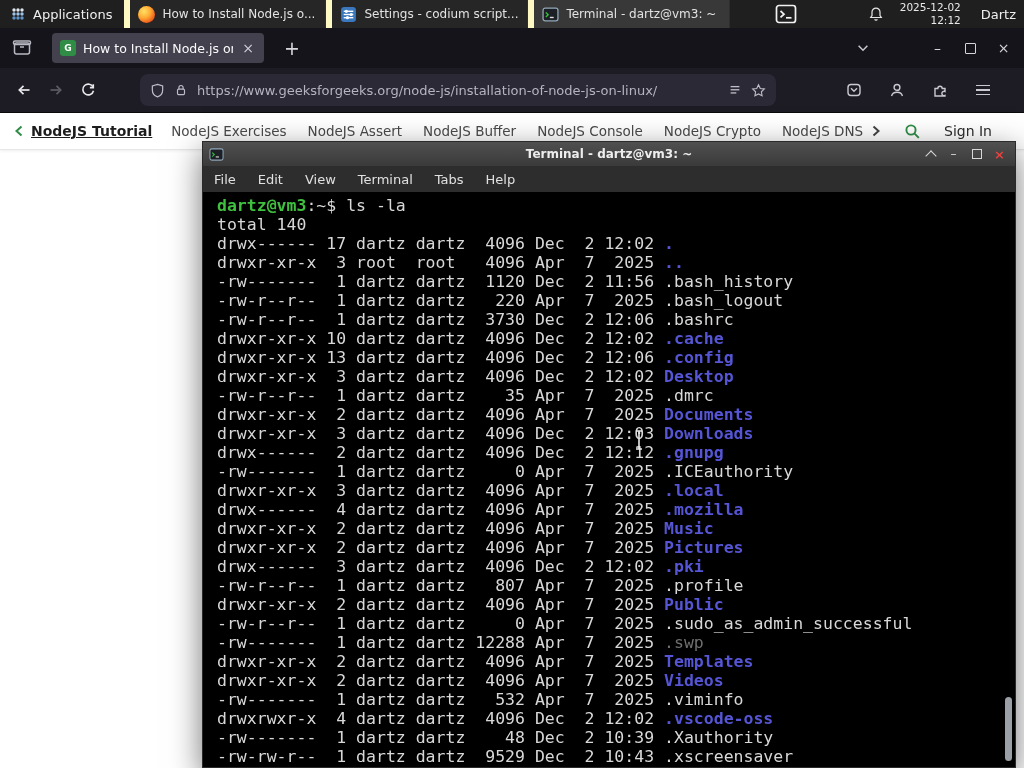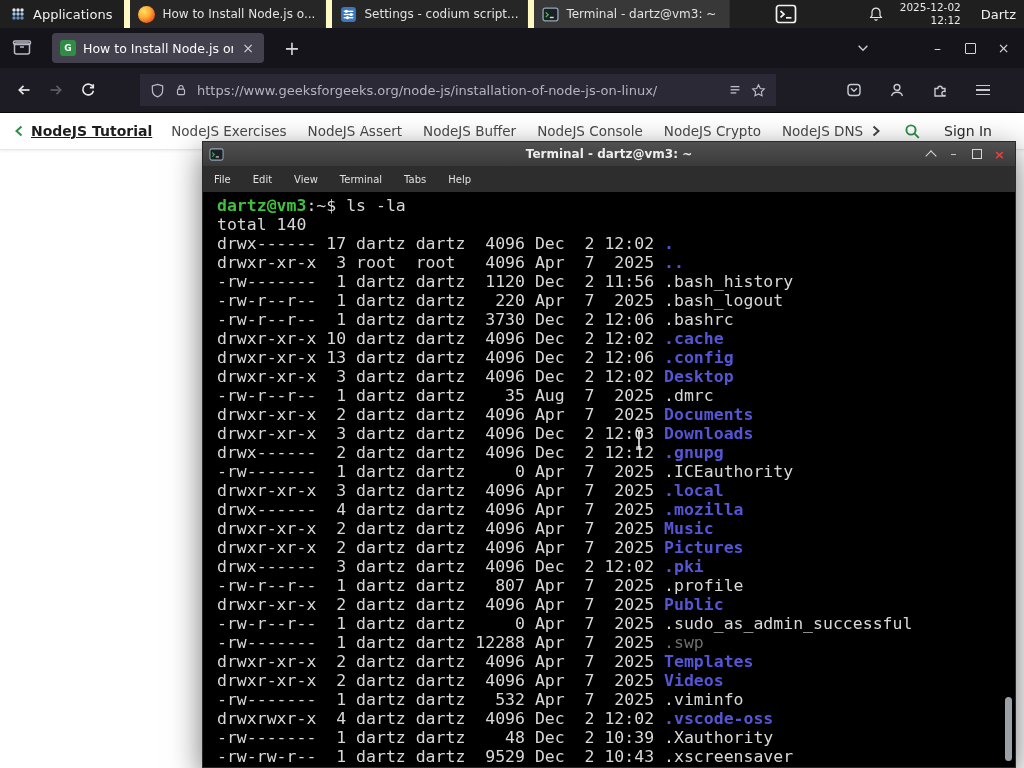--- a/index.html
+++ b/index.html
@@ -37,21 +37,21 @@
   .tab-title{flex:1;font-size:12.5px;color:#fbfbfe;white-space:nowrap;overflow:hidden;}
   .tab-close{color:#cfcfd8;font-size:14px;line-height:1;padding:2px;}
   .newtab{margin-left:14px;color:#d7d7dc;font-size:19px;line-height:1;padding:2px 6px;}
   .alltabs{position:absolute;right:150px;top:9px;padding:4px;}
   .winctl{position:absolute;right:4px;top:0;height:100%;display:flex;align-items:center;}
   .winbtn{width:33px;height:100%;display:flex;align-items:center;justify-content:center;color:#d5d5dd;font-size:14px;}
   .maxbox{width:9px;height:9px;border:1.4px solid #d5d5dd;border-radius:1px;}
 
   .navbar{height:45px;background:#1d1c24;border-bottom:1px solid #0b0b0e;display:flex;align-items:center;padding:0 8px;box-sizing:border-box;}
   .nav-icon{width:32px;height:32px;display:flex;align-items:center;justify-content:center;border-radius:4px;}
-  .urlbar{margin-left:36px;width:636px;height:32px;background:#2a2935;border-radius:0;display:flex;
+  .urlbar{margin-left:36px;width:636px;height:32px;background:#2a2935;border-radius:8px;display:flex;
           align-items:center;padding:0 10px;gap:9px;box-sizing:border-box;}
   .url-text{flex:1;font-size:13px;color:#b6b3c2;white-space:nowrap;overflow:hidden;}
   .nav-right{margin-left:62px;display:flex;gap:11px;align-items:center;}
   .burger{display:flex;flex-direction:column;gap:3px;}
   .burger i{display:block;width:14px;height:1.6px;background:#c9c9d1;}
 
   .siteheader{position:relative;height:36px;background:#fff;border-bottom:1px solid #e7e7e7;
               box-shadow:0 1px 3px rgba(0,0,0,.07);display:flex;align-items:center;font-size:13.5px;}
   .gfg-back{display:flex;align-items:center;gap:7px;margin-left:14px;flex:none;}
   .gfg-back-label{font-weight:bold;color:#1d1d1d;font-size:14px;white-space:nowrap;text-decoration:underline;}
@@ -69,21 +69,21 @@
             display:flex;align-items:center;color:#ededed;}
   .titlebar .ticon{margin-left:6px;z-index:2;}
   .tb-title{position:absolute;left:0;right:0;text-align:center;font-size:12px;font-weight:bold;}
   .tb-btns{position:absolute;right:4px;top:0;height:100%;display:flex;align-items:center;z-index:2;}
   .tb-btn{width:23px;height:100%;display:flex;align-items:center;justify-content:center;color:#d8d8d8;font-size:12px;}
   .tb-btn .sq{width:8px;height:8px;border:1.3px solid #d8d8d8;}
   .tb-close{color:#e8433f;font-weight:bold;font-size:13px;}
   .chev-up{width:7px;height:7px;border-left:1.6px solid #d8d8d8;border-top:1.6px solid #d8d8d8;
            transform:rotate(45deg);margin-top:3px;}
   .menubar{height:26px;background:#2d2d2d;border-bottom:1px solid #222;display:flex;align-items:center;
-           color:#e0e0e0;font-size:10px;}
+           color:#e0e0e0;font-size:13px;}
   .menu-item{padding:0 11px;}
   .termbody{position:absolute;top:50px;left:0;right:0;bottom:0;background:var(--term-bg,#000);
             overflow:hidden;padding:4px 0 0 14px;box-sizing:border-box;}
   .tline{white-space:pre;font-family:"DejaVu Sans Mono",monospace;font-size:16.5px;line-height:19px;
          color:var(--term-fg,#d8d8d8);}
   .seg-p{color:var(--term-fg,#d8d8d8);}
   .seg-g{color:var(--term-green,#3fc13f);font-weight:bold;}
   .seg-d{color:var(--term-blue,#5555d6);font-weight:bold;}
   .seg-x{color:var(--term-dim,#6f6f6f);}
   .scroll-thumb{position:absolute;right:3px;bottom:6px;width:7px;height:64px;background:#9aa0a6;border-radius:4px;}
@@ -349,21 +349,21 @@
           <div class="tline"><span class="seg-g">dartz@vm3</span><span class="seg-p">:~$ ls -la</span></div>
           <div class="tline"><span class="seg-p">total 140</span></div>
           <div class="tline"><span class="seg-p">drwx------ 17 dartz dartz  4096 Dec  2 12:02 </span><span class="seg-d">.</span></div>
           <div class="tline"><span class="seg-p">drwxr-xr-x  3 root  root   4096 Apr  7  2025 </span><span class="seg-d">..</span></div>
           <div class="tline"><span class="seg-p">-rw-------  1 dartz dartz  1120 Dec  2 11:56 .bash_history</span></div>
           <div class="tline"><span class="seg-p">-rw-r--r--  1 dartz dartz   220 Apr  7  2025 .bash_logout</span></div>
           <div class="tline"><span class="seg-p">-rw-r--r--  1 dartz dartz  3730 Dec  2 12:06 .bashrc</span></div>
           <div class="tline"><span class="seg-p">drwxr-xr-x 10 dartz dartz  4096 Dec  2 12:02 </span><span class="seg-d">.cache</span></div>
           <div class="tline"><span class="seg-p">drwxr-xr-x 13 dartz dartz  4096 Dec  2 12:06 </span><span class="seg-d">.config</span></div>
           <div class="tline"><span class="seg-p">drwxr-xr-x  3 dartz dartz  4096 Dec  2 12:02 </span><span class="seg-d">Desktop</span></div>
-          <div class="tline"><span class="seg-p">-rw-r--r--  1 dartz dartz    35 Aug  7  2025 .dmrc</span></div>
+          <div class="tline"><span class="seg-p">-rw-r--r--  1 dartz dartz    35 Apr  7  2025 .dmrc</span></div>
           <div class="tline"><span class="seg-p">drwxr-xr-x  2 dartz dartz  4096 Apr  7  2025 </span><span class="seg-d">Documents</span></div>
           <div class="tline"><span class="seg-p">drwxr-xr-x  3 dartz dartz  4096 Dec  2 12:03 </span><span class="seg-d">Downloads</span></div>
           <div class="tline"><span class="seg-p">drwx------  2 dartz dartz  4096 Dec  2 12:12 </span><span class="seg-d">.gnupg</span></div>
           <div class="tline"><span class="seg-p">-rw-------  1 dartz dartz     0 Apr  7  2025 .ICEauthority</span></div>
           <div class="tline"><span class="seg-p">drwxr-xr-x  3 dartz dartz  4096 Apr  7  2025 </span><span class="seg-d">.local</span></div>
           <div class="tline"><span class="seg-p">drwx------  4 dartz dartz  4096 Apr  7  2025 </span><span class="seg-d">.mozilla</span></div>
           <div class="tline"><span class="seg-p">drwxr-xr-x  2 dartz dartz  4096 Apr  7  2025 </span><span class="seg-d">Music</span></div>
           <div class="tline"><span class="seg-p">drwxr-xr-x  2 dartz dartz  4096 Apr  7  2025 </span><span class="seg-d">Pictures</span></div>
           <div class="tline"><span class="seg-p">drwx------  3 dartz dartz  4096 Dec  2 12:02 </span><span class="seg-d">.pki</span></div>
           <div class="tline"><span class="seg-p">-rw-r--r--  1 dartz dartz   807 Apr  7  2025 .profile</span></div>

